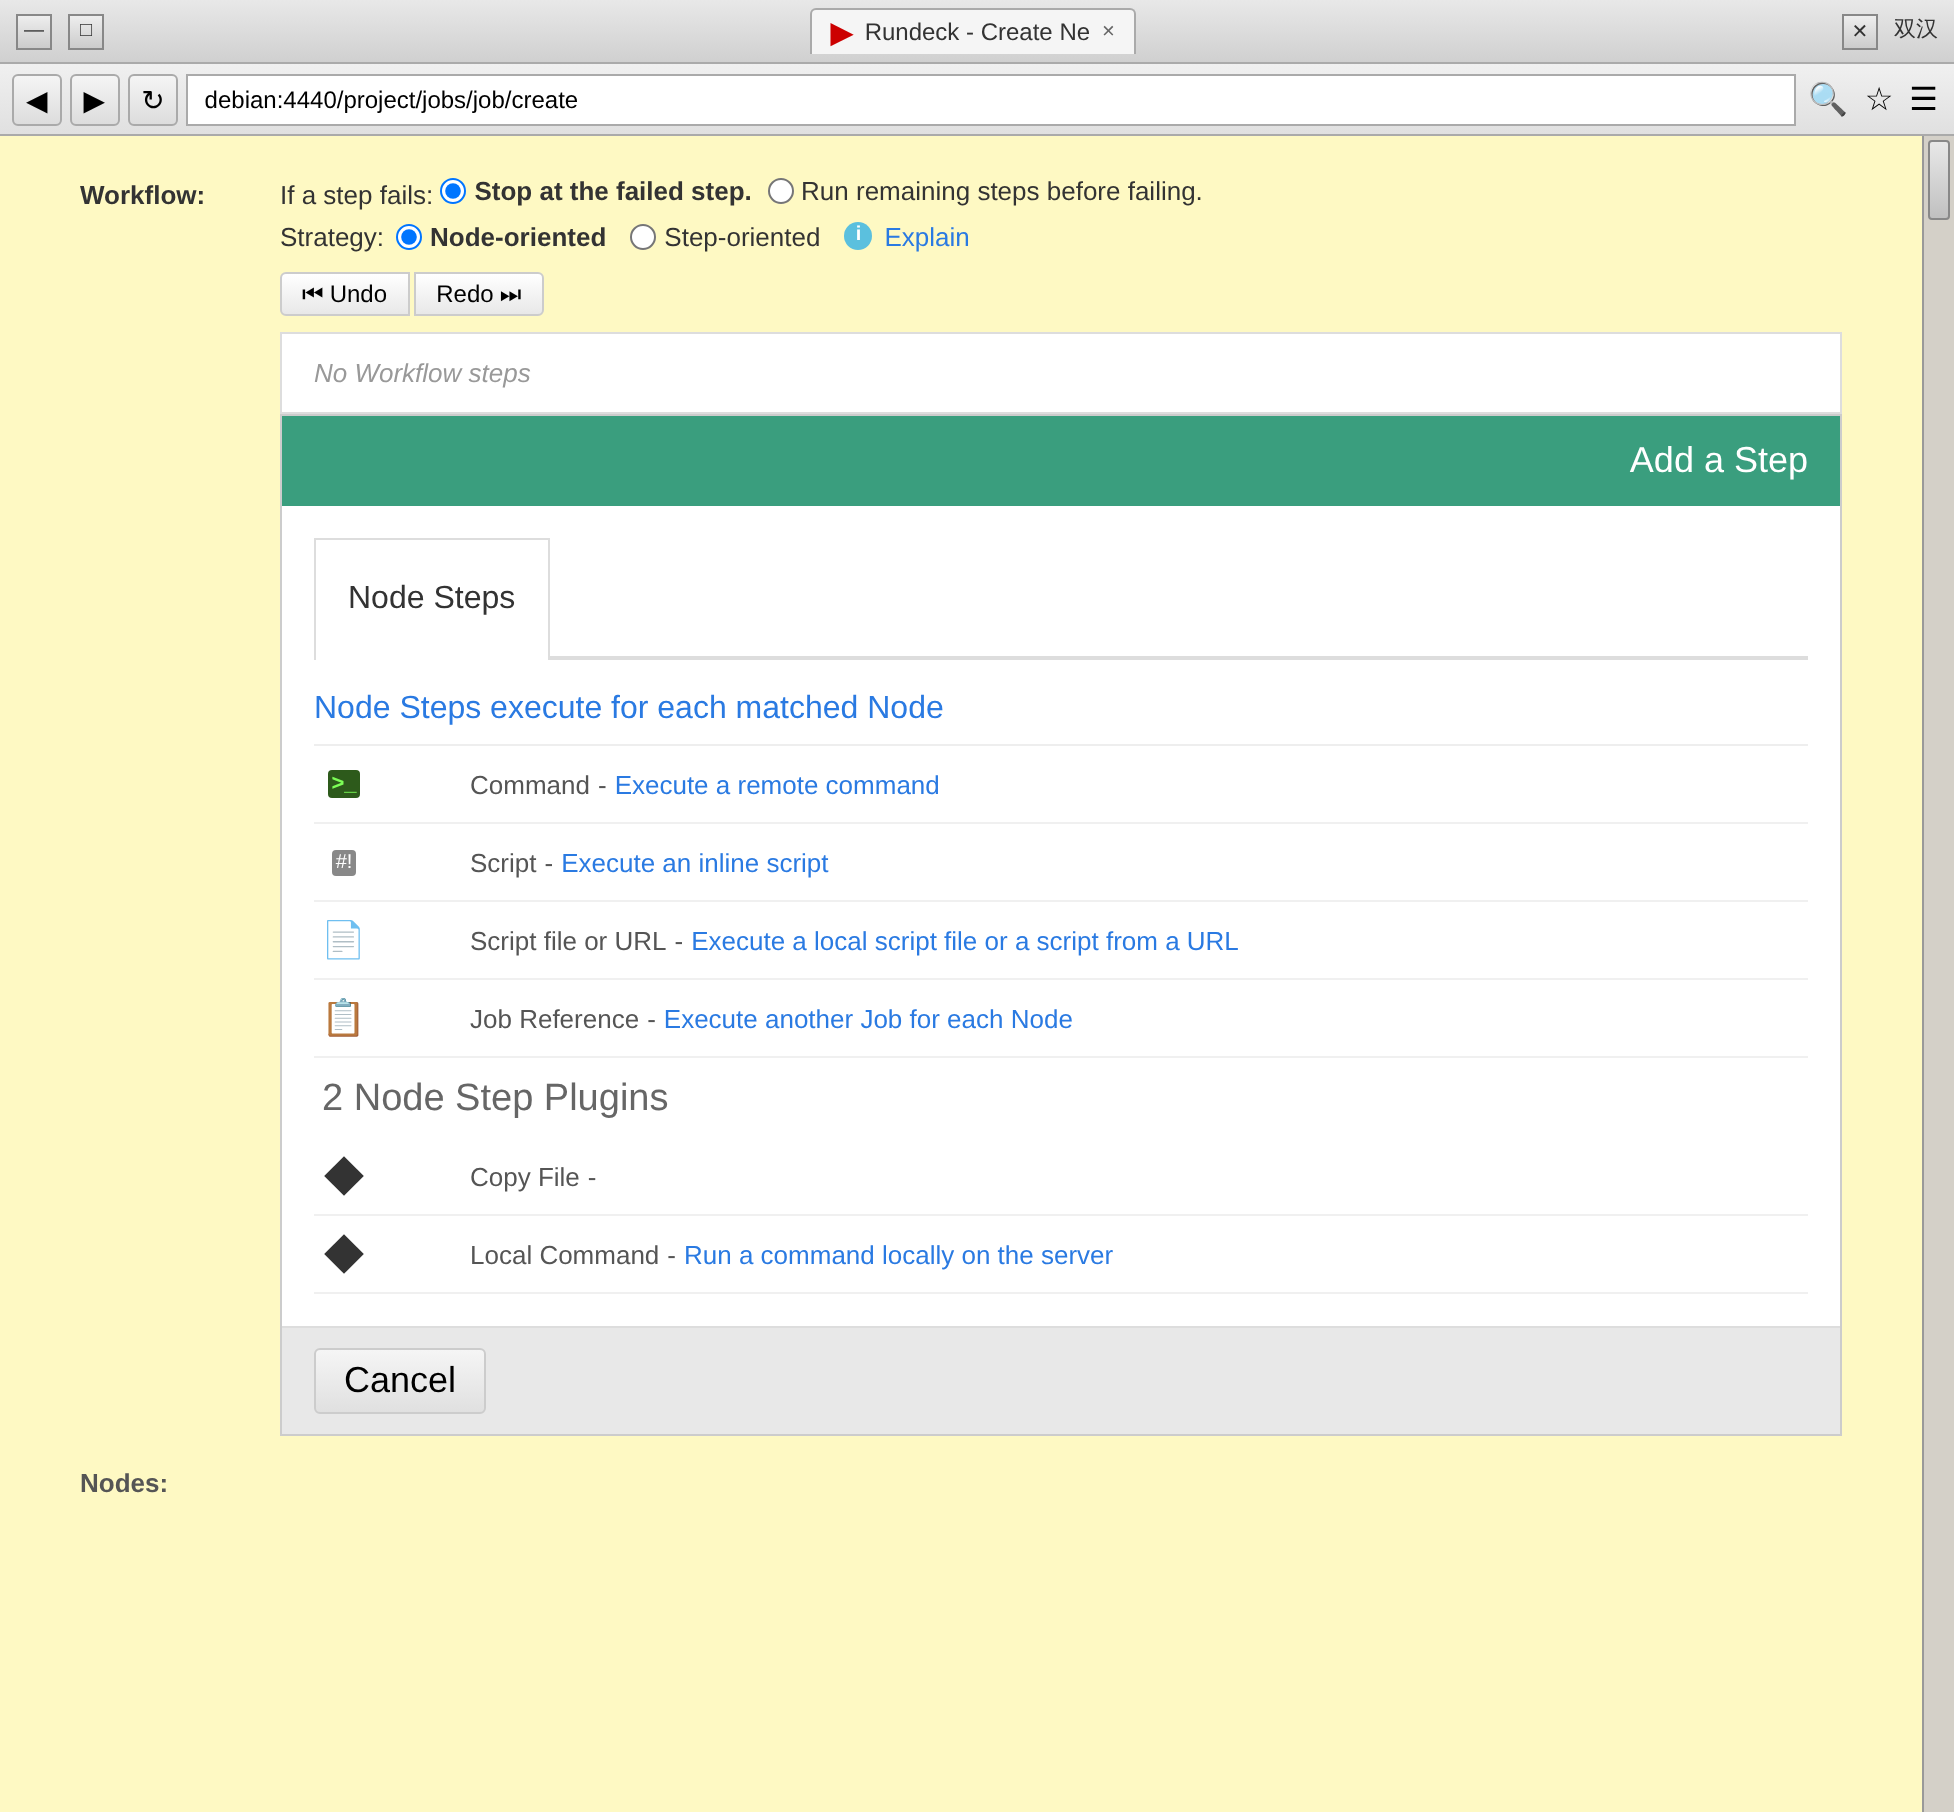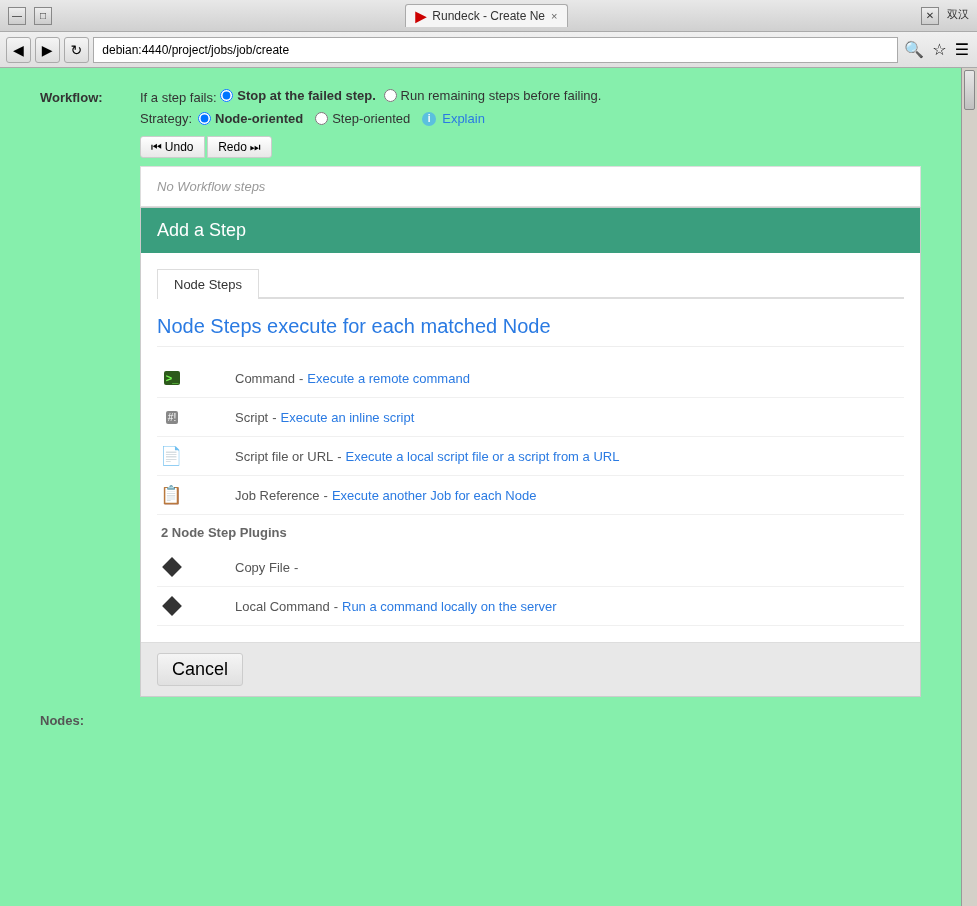--- a/index.html
+++ b/index.html
@@ -98,21 +98,21 @@
     .toolbar-icon-btn {
       background: none;
       border: none;
       font-size: 16px;
       cursor: pointer;
       padding: 2px;
     }
 
     
     .page-content {
-      background: #86efac;
+      background: #fef9c3;
       min-height: calc(906px - 68px);
       overflow-y: auto;
       padding: 20px 40px;
     }
 
     
     .browser-body {
       display: flex;
       position: relative;
     }
@@ -153,21 +153,20 @@
       margin-right: 4px;
     }
     .radio-inline {
       display: inline-flex;
       align-items: center;
       gap: 4px;
       margin-right: 6px;
     }
     .strategy-row {
       display: flex;
-      align-items: center;
       gap: 6px;
       font-size: 13px;
     }
     .explain-link {
       color: #2a7ae2;
       text-decoration: none;
     }
     .info-icon {
       display: inline-block;
       width: 14px;
@@ -219,59 +218,59 @@
       border: 1px solid #ccc;
       background: white;
       margin-top: 0;
     }
     .add-step-header {
       background: #3a9e7e;
       color: white;
       padding: 12px 16px;
       font-size: 18px;
       font-weight: normal;
+      text-align: right;
     }
     .add-step-body {
       padding: 16px;
     }
     .click-hint {
       font-size: 14px;
       color: #333;
       margin-bottom: 14px;
     }
 
     
     .step-tabs {
       display: flex;
       border-bottom: 2px solid #ddd;
       margin-bottom: 16px;
     }
     .step-tab {
-      padding: 7px 16px;
+      padding: 21px 16px;
       cursor: pointer;
       border: 1px solid transparent;
       border-bottom: none;
-      font-size: 13px;
+      font-size: 16px;
       color: #555;
       background: none;
       margin-bottom: -2px;
     }
     .step-tab.active {
       background: white;
       border-color: #ddd;
       border-bottom-color: white;
       color: #333;
       font-weight: normal;
     }
 
     
     .step-section-title {
       color: #2a7ae2;
-      font-size: 20px;
-      margin-bottom: 12px;
+      font-size: 16px;
       padding-bottom: 8px;
       border-bottom: 1px solid #eee;
     }
     .step-item {
       display: flex;
       align-items: center;
       padding: 8px 4px;
       border-bottom: 1px solid #f0f0f0;
       font-size: 13px;
     }
@@ -316,23 +315,23 @@
       margin-right: 4px;
     }
     .step-link {
       color: #2a7ae2;
       text-decoration: none;
       cursor: pointer;
     }
 
     .plugins-section-title {
       color: #666;
-      font-size: 13px;
+      font-size: 19px;
       padding: 10px 4px 8px 4px;
-      font-weight: bold;
+      font-weight: normal;
     }
 
     
     .cancel-footer {
       background: #e8e8e8;
       border-top: 1px solid #ddd;
       padding: 10px 16px;
     }
     .btn-cancel {
       background: linear-gradient(to bottom, #f5f5f5, #e0e0e0);

